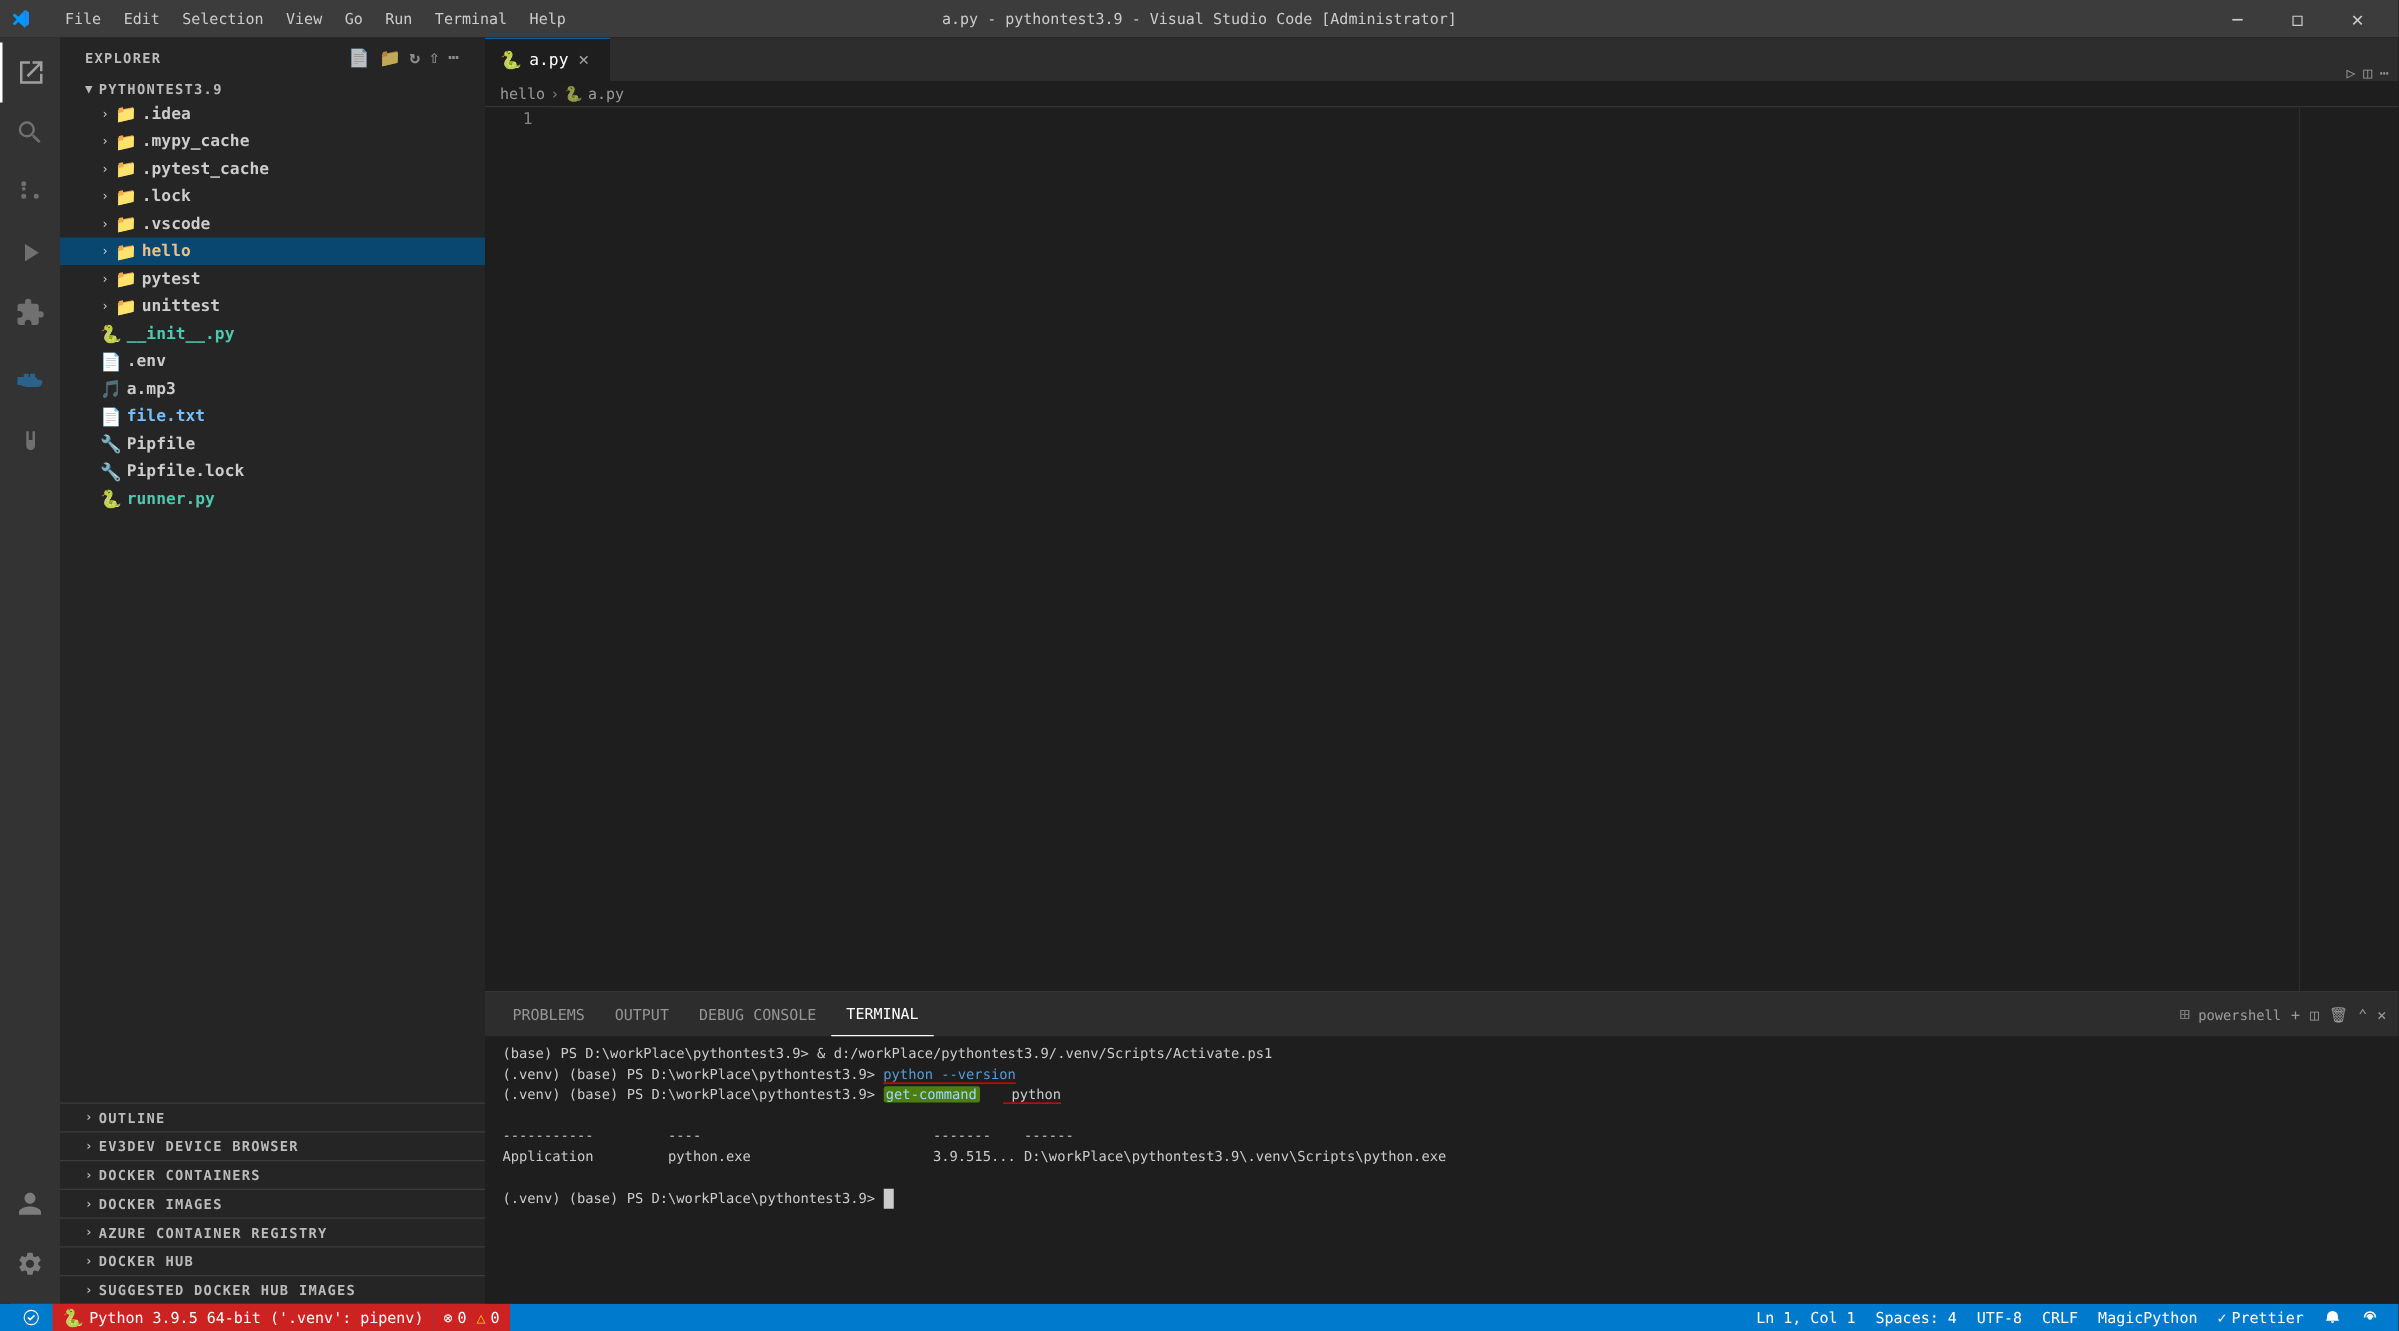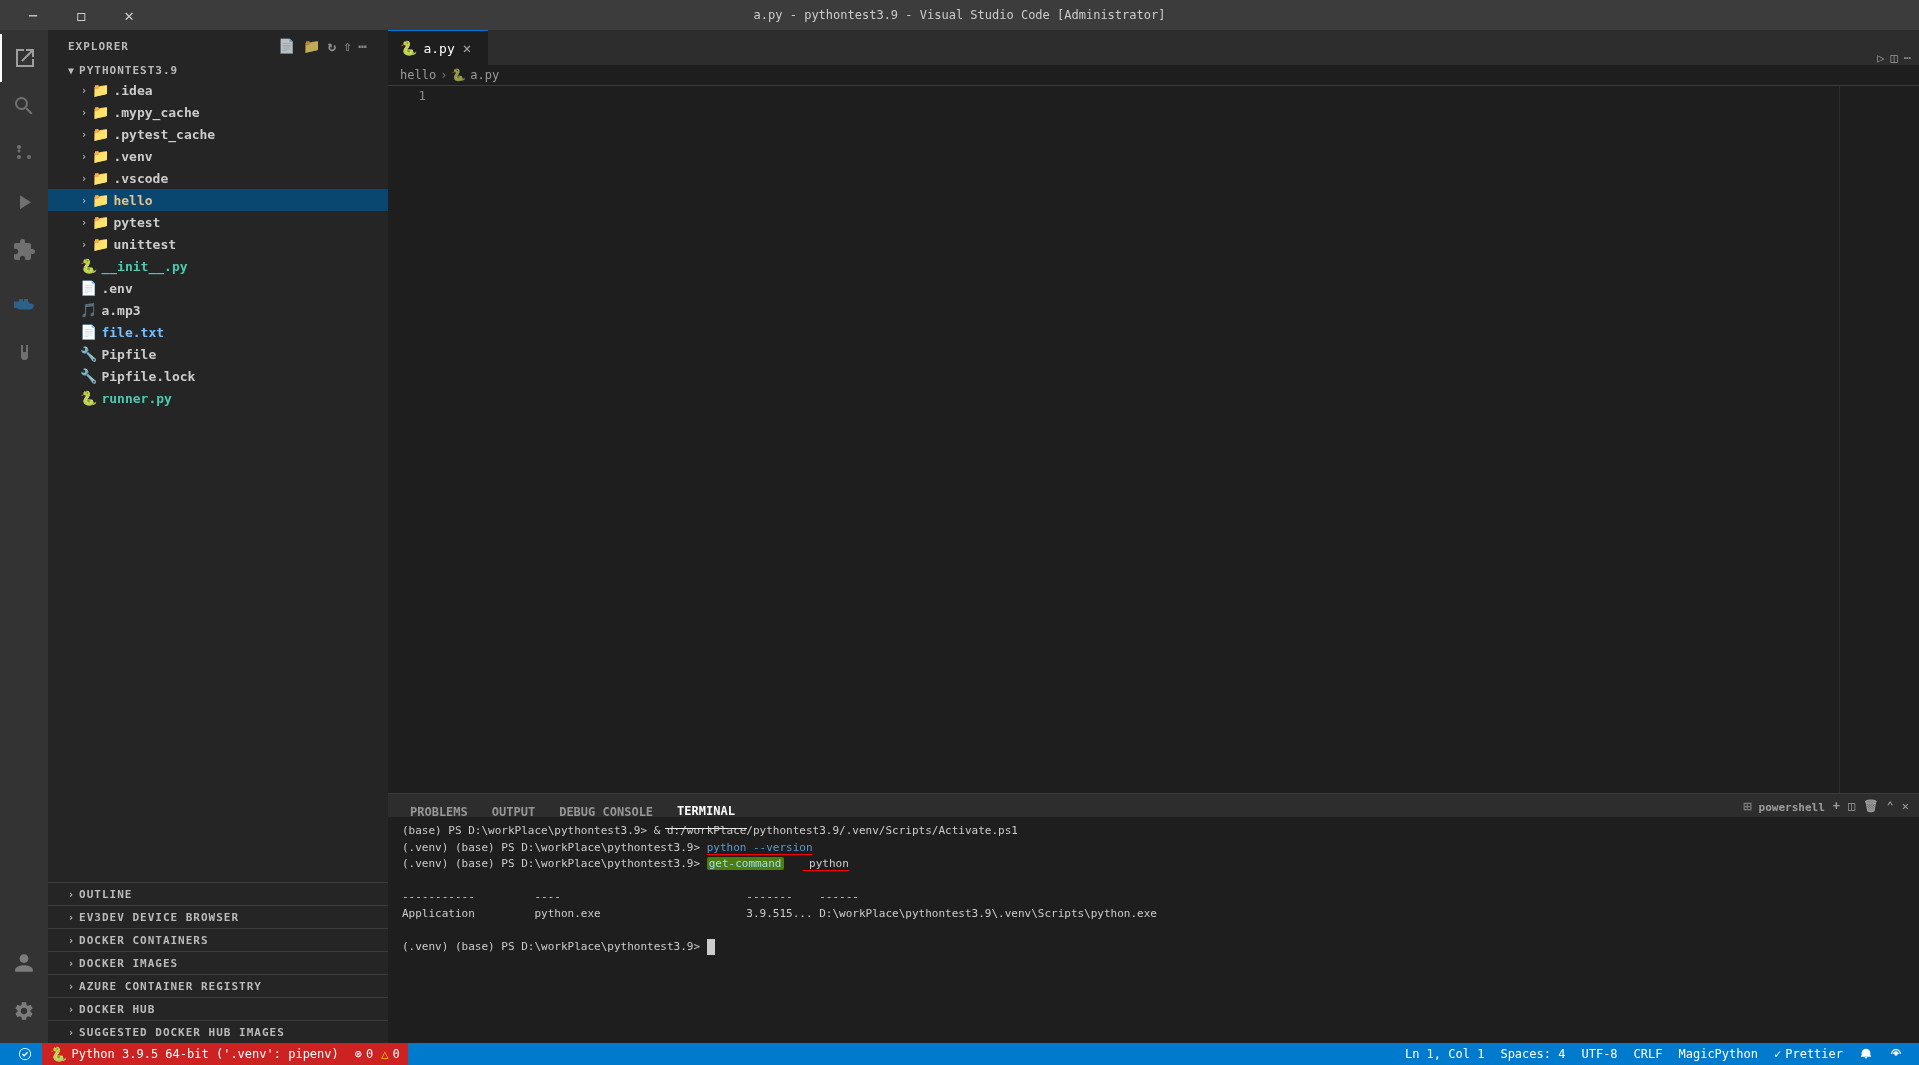--- a/index.html
+++ b/index.html
@@ -290,26 +290,26 @@
     #terminal-panel {
       height: 250px;
       background: #1e1e1e;
       border-top: 1px solid #3c3c3c;
       display: flex;
       flex-direction: column;
       flex-shrink: 0;
     }
     #terminal-tabs {
       display: flex;
+      align-items: center;
       background: #2d2d2d;
-      height: 23px;
+      height: 35px;
       padding: 0 10px;
       gap: 0;
       flex-shrink: 0;
-      font-weight: bold;
     }
     .terminal-tab {
       padding: 0 12px;
       height: 35px;
       display: flex;
       align-items: center;
       font-size: 12px;
       color: #969696;
       cursor: pointer;
     }
@@ -400,20 +400,36 @@
       width: 80px;
       background: #1e1e1e;
       flex-shrink: 0;
       border-left: 1px solid #2d2d2d;
     }
   </style>
 </head>
 <body>
 
 <div id="title-bar">
+  <div class="title-left">
+    <svg width="16" height="16" viewBox="0 0 16 16">
+      <path d="M12 1L5.5 7.5 2 4.5 0 6l4 4-4 4 2 1.5 3.5-3L12 18V1z" fill="#0098ff" transform="scale(0.85)"></path>
+      <path d="M12 1v16l3.5-2.5v-11L12 1z" fill="#1a8cff" transform="scale(0.85)"></path>
+    </svg>
+    <div class="menu-bar">
+      <span class="menu-item">File</span>
+      <span class="menu-item">Edit</span>
+      <span class="menu-item">Selection</span>
+      <span class="menu-item">View</span>
+      <span class="menu-item">Go</span>
+      <span class="menu-item">Run</span>
+      <span class="menu-item">Terminal</span>
+      <span class="menu-item">Help</span>
+    </div>
+  </div>
   <div class="title-center">a.py - pythontest3.9 - Visual Studio Code [Administrator]</div>
   <div class="title-controls">
     <div class="ctrl-btn minimize">−</div>
     <div class="ctrl-btn restore">◻</div>
     <div class="ctrl-btn close">✕</div>
   </div>
 </div>
 
 <div id="main-layout">
 
@@ -507,21 +523,21 @@
           <div class="tree-item">
       <span class="indent" style="width:28px"></span>
       <span class="arrow">›</span>
       <span class="icon" style="color: #cccccc">📁</span>
       <span class="name" style="color: #cccccc">.pytest_cache</span>
     </div>
           <div class="tree-item">
       <span class="indent" style="width:28px"></span>
       <span class="arrow">›</span>
       <span class="icon" style="color: #cccccc">📁</span>
-      <span class="name" style="color: #cccccc">.venv</span>
+      <span class="name" style="color: #cccccc">.lock</span>
     </div>
           <div class="tree-item">
       <span class="indent" style="width:28px"></span>
       <span class="arrow">›</span>
       <span class="icon" style="color: #cccccc">📁</span>
       <span class="name" style="color: #cccccc">.vscode</span>
     </div>
           <div class="tree-item selected">
       <span class="indent" style="width:28px"></span>
       <span class="arrow">›</span>

